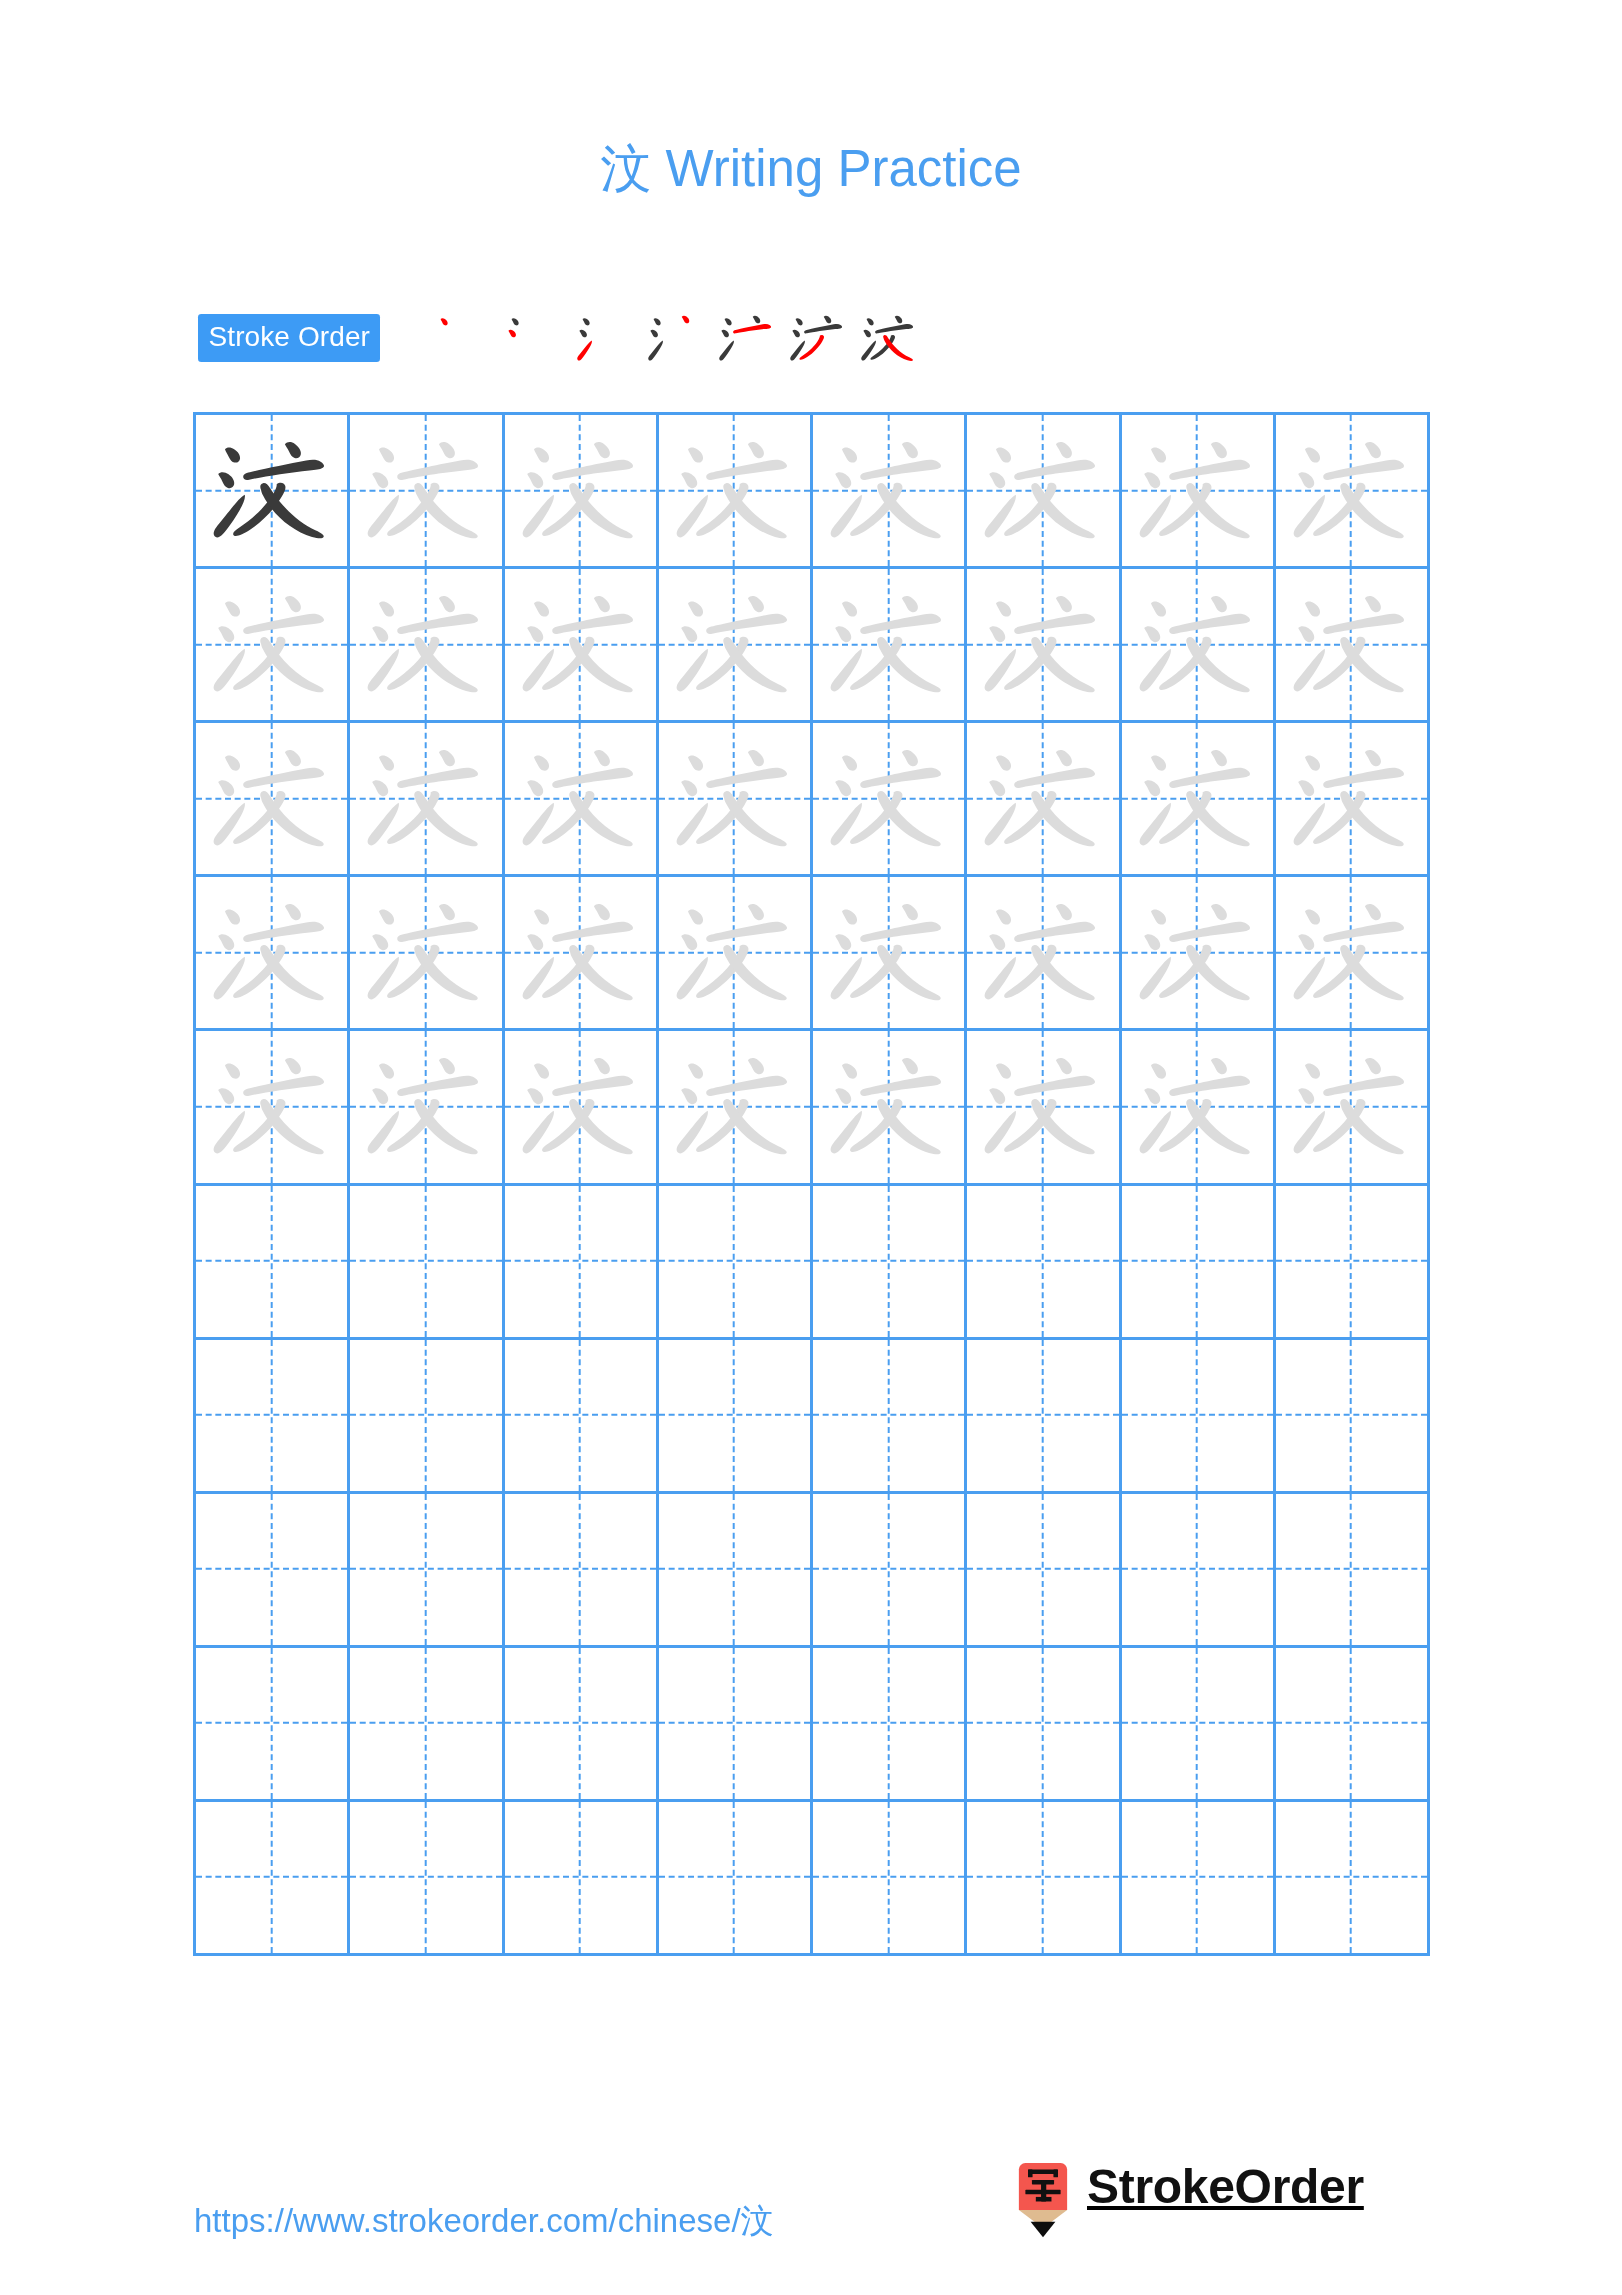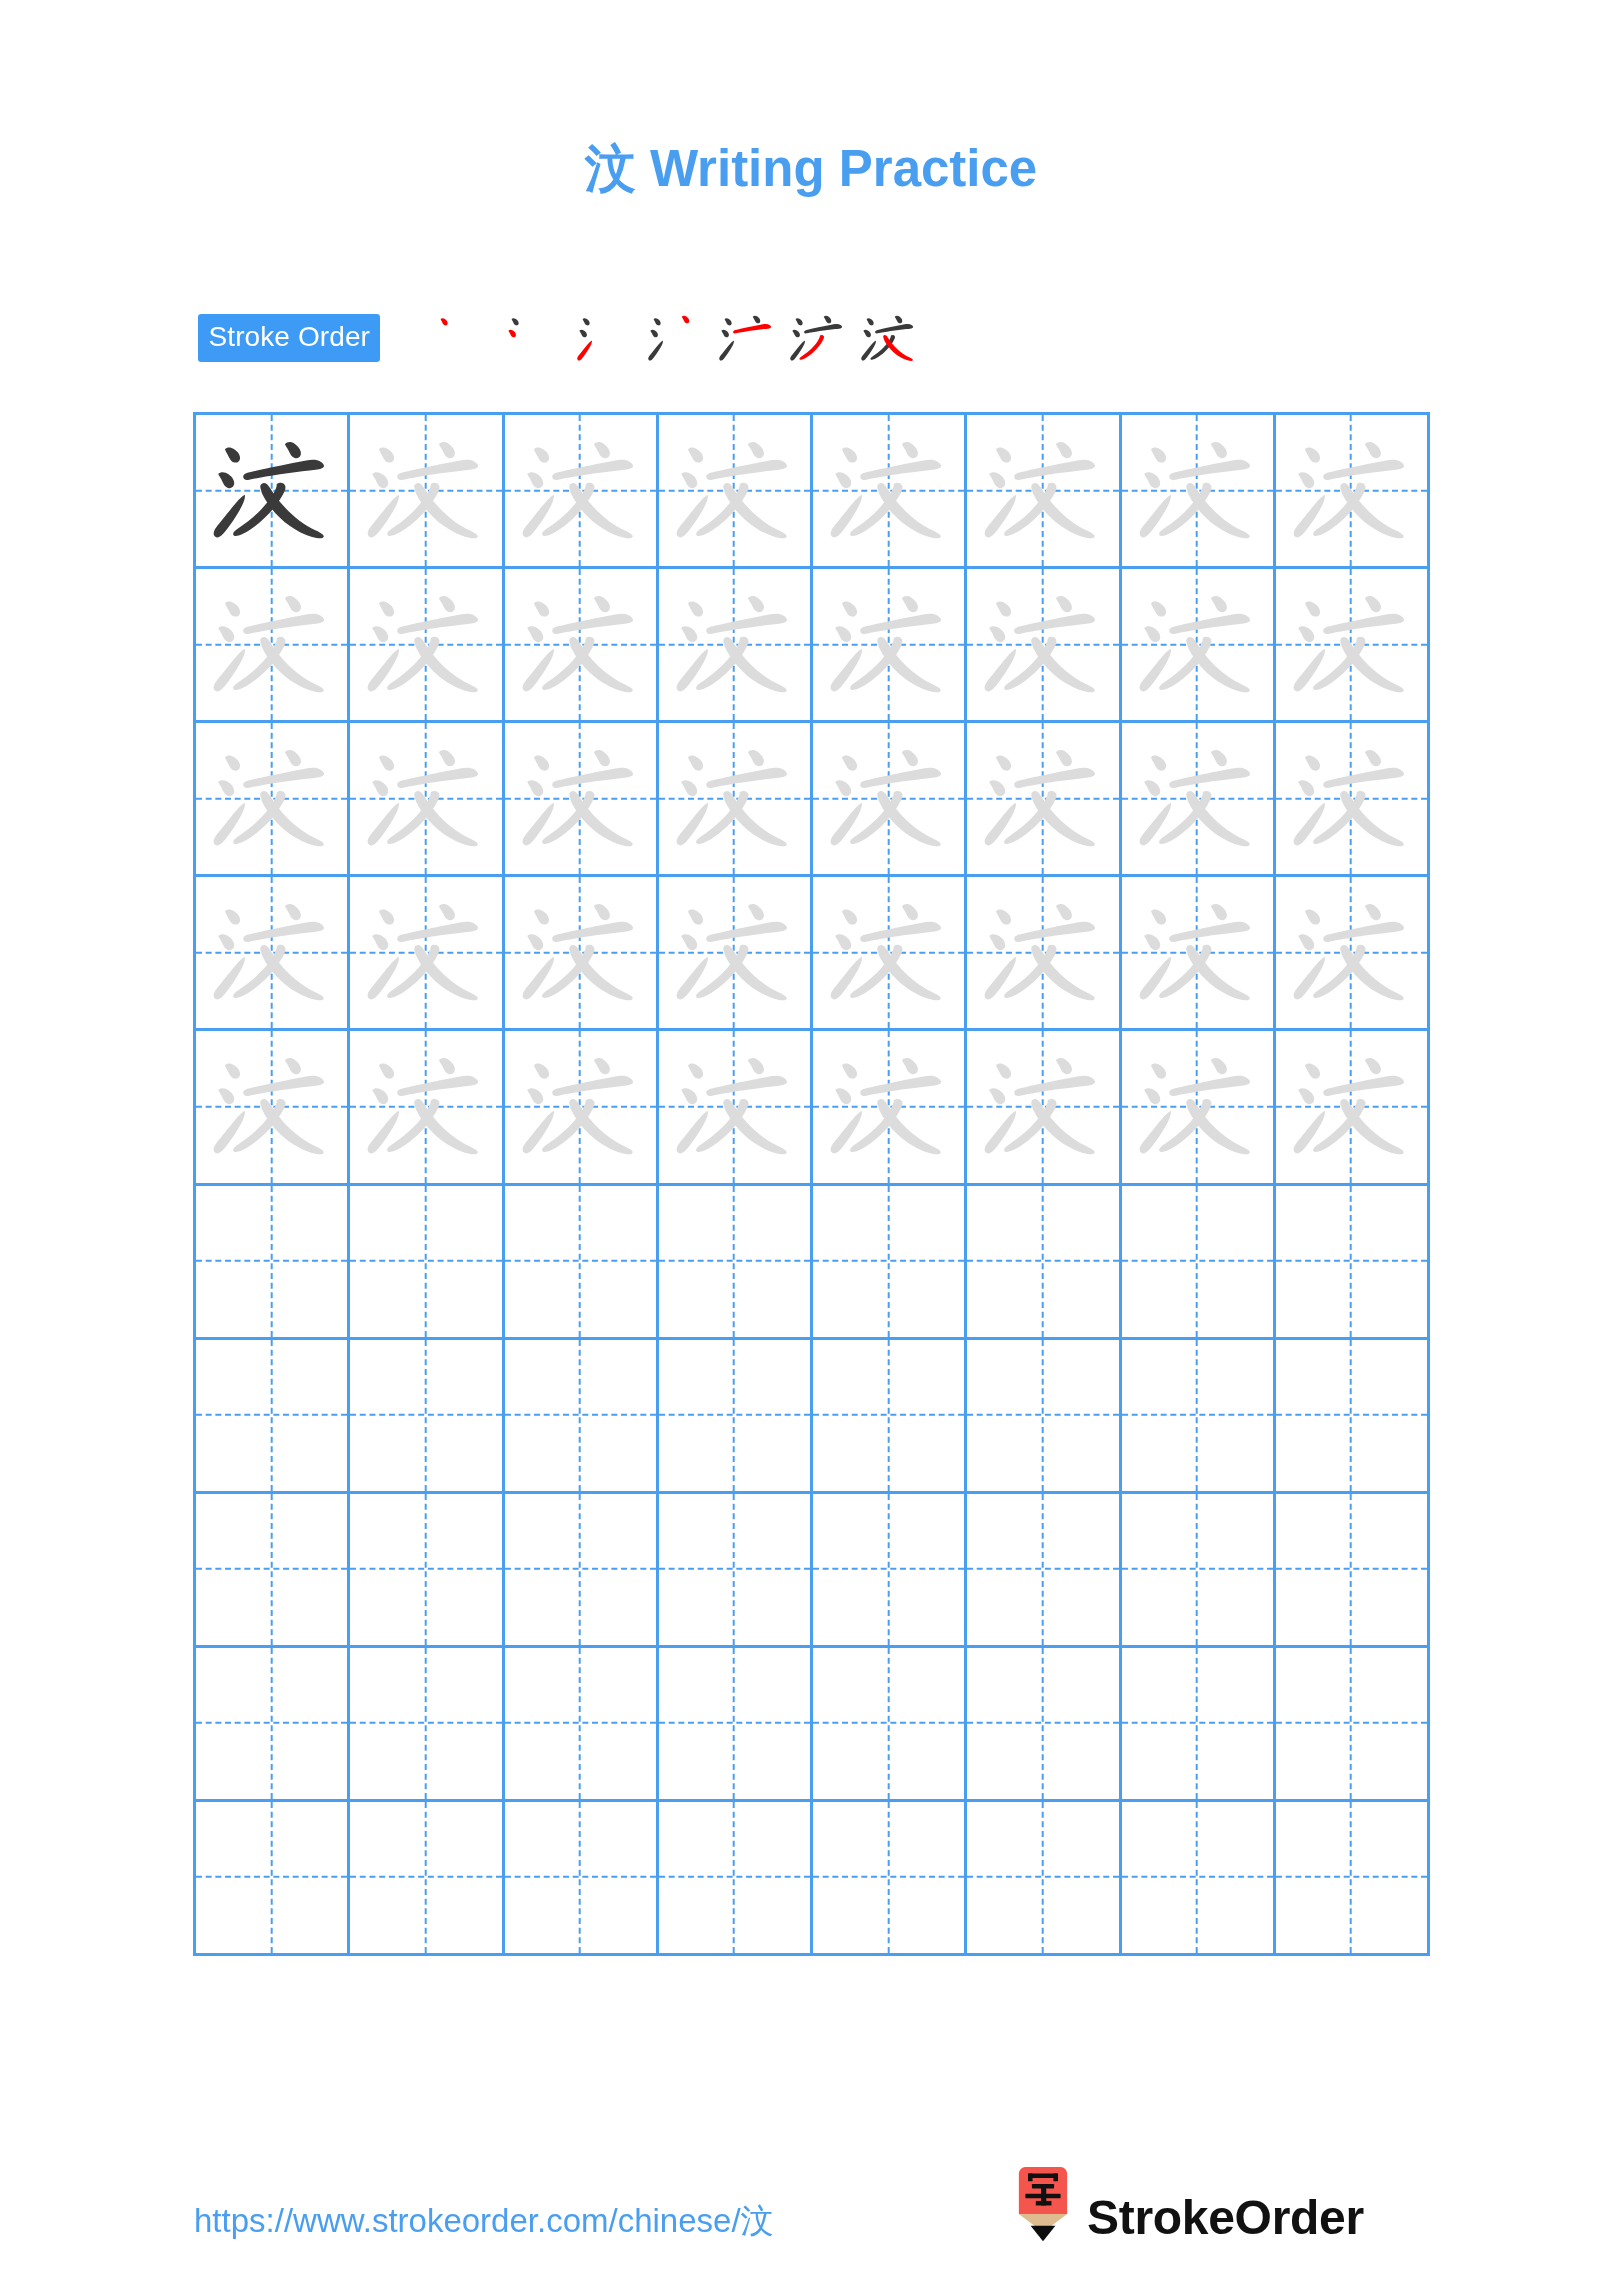--- a/index.html
+++ b/index.html
@@ -18,21 +18,21 @@
 
   
   #page-title {
     position: absolute;
     top: 103px;
     left: 0;
     width: 1622px;
     text-align: center;
     font-size: 51px;
     line-height: 1.25;
-    font-weight: 700;
+    font-weight: 400;
     color: #4a9ef0;
     white-space: nowrap;
   }
   #page-title .title-char {
     font-family: "DejaVu Sans", sans-serif;
   }
 
   
   #stroke-order-row {
     position: absolute;
@@ -126,22 +126,23 @@
     color: #4a9ef0;
     text-decoration: none;
     white-space: nowrap;
     margin-top: 23px;
   }
   #footer-brand {
     position: absolute;
     left: 1016px;
     top: 2163px;
     display: flex;
-    align-items: flex-end;
+    align-items: flex-start;
     height: 79px;
+    text-decoration: underline;
   }
   #brand-logo-icon {
     width: 54px;
     height: 75px;
     flex: 0 0 54px;
   }
   #brand-logo-icon svg { display: block; width: 54px; height: 75px; }
   #brand-name {
     margin-left: 17px;
     font-size: 48px;

